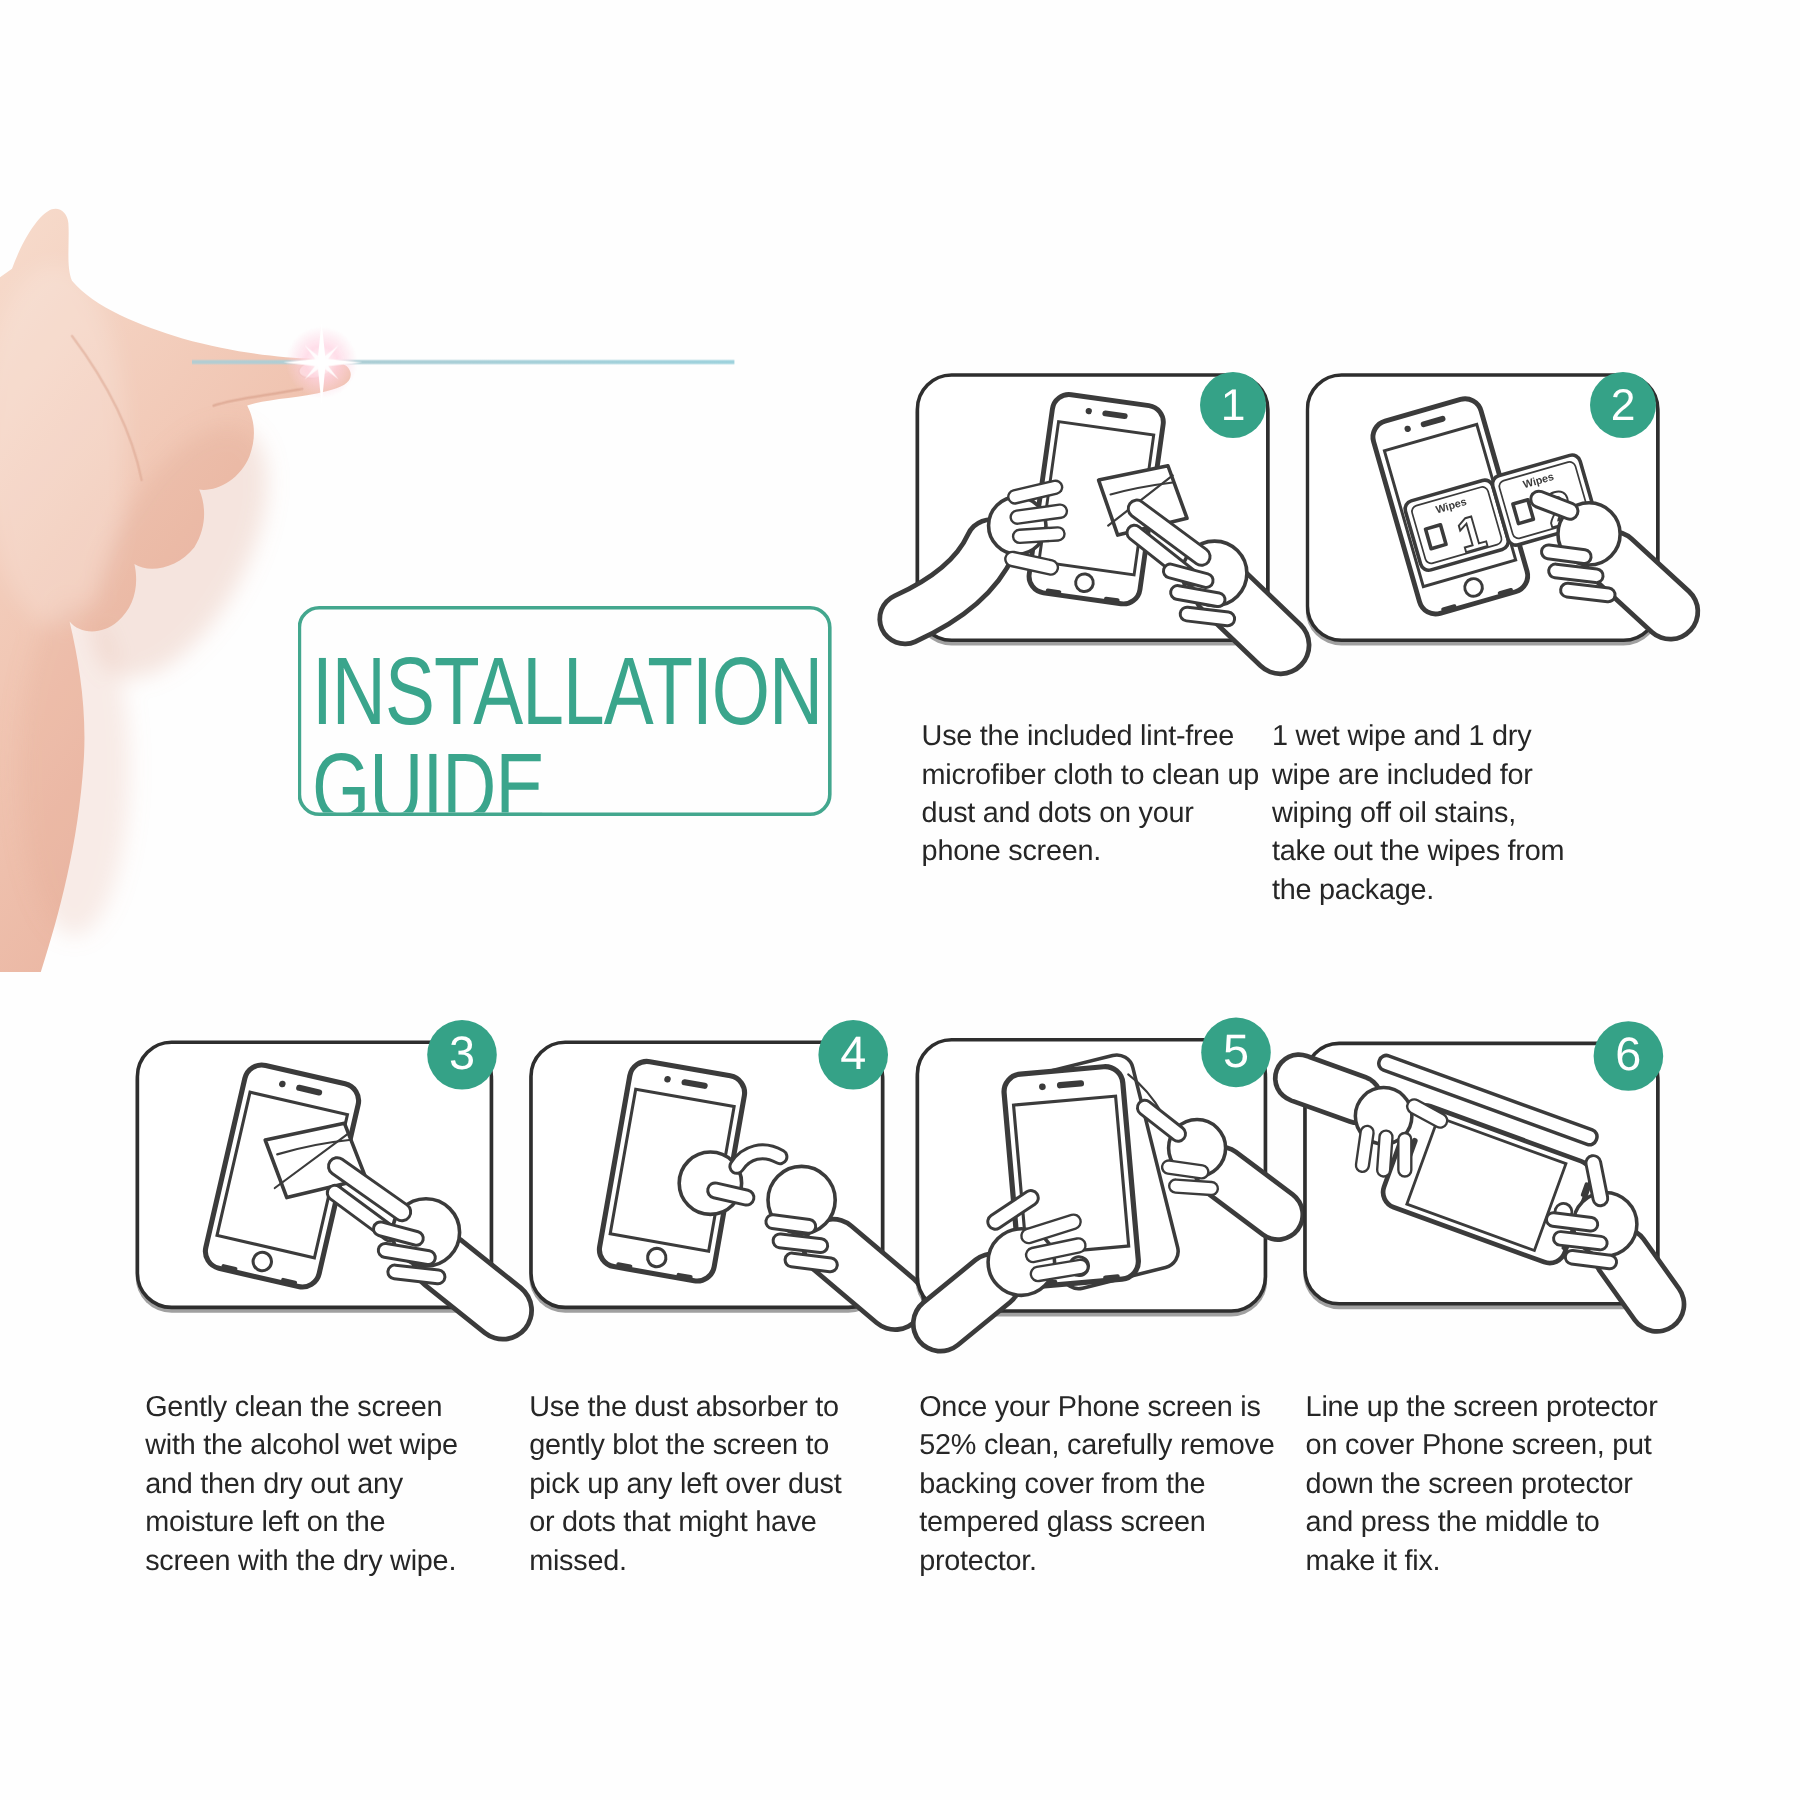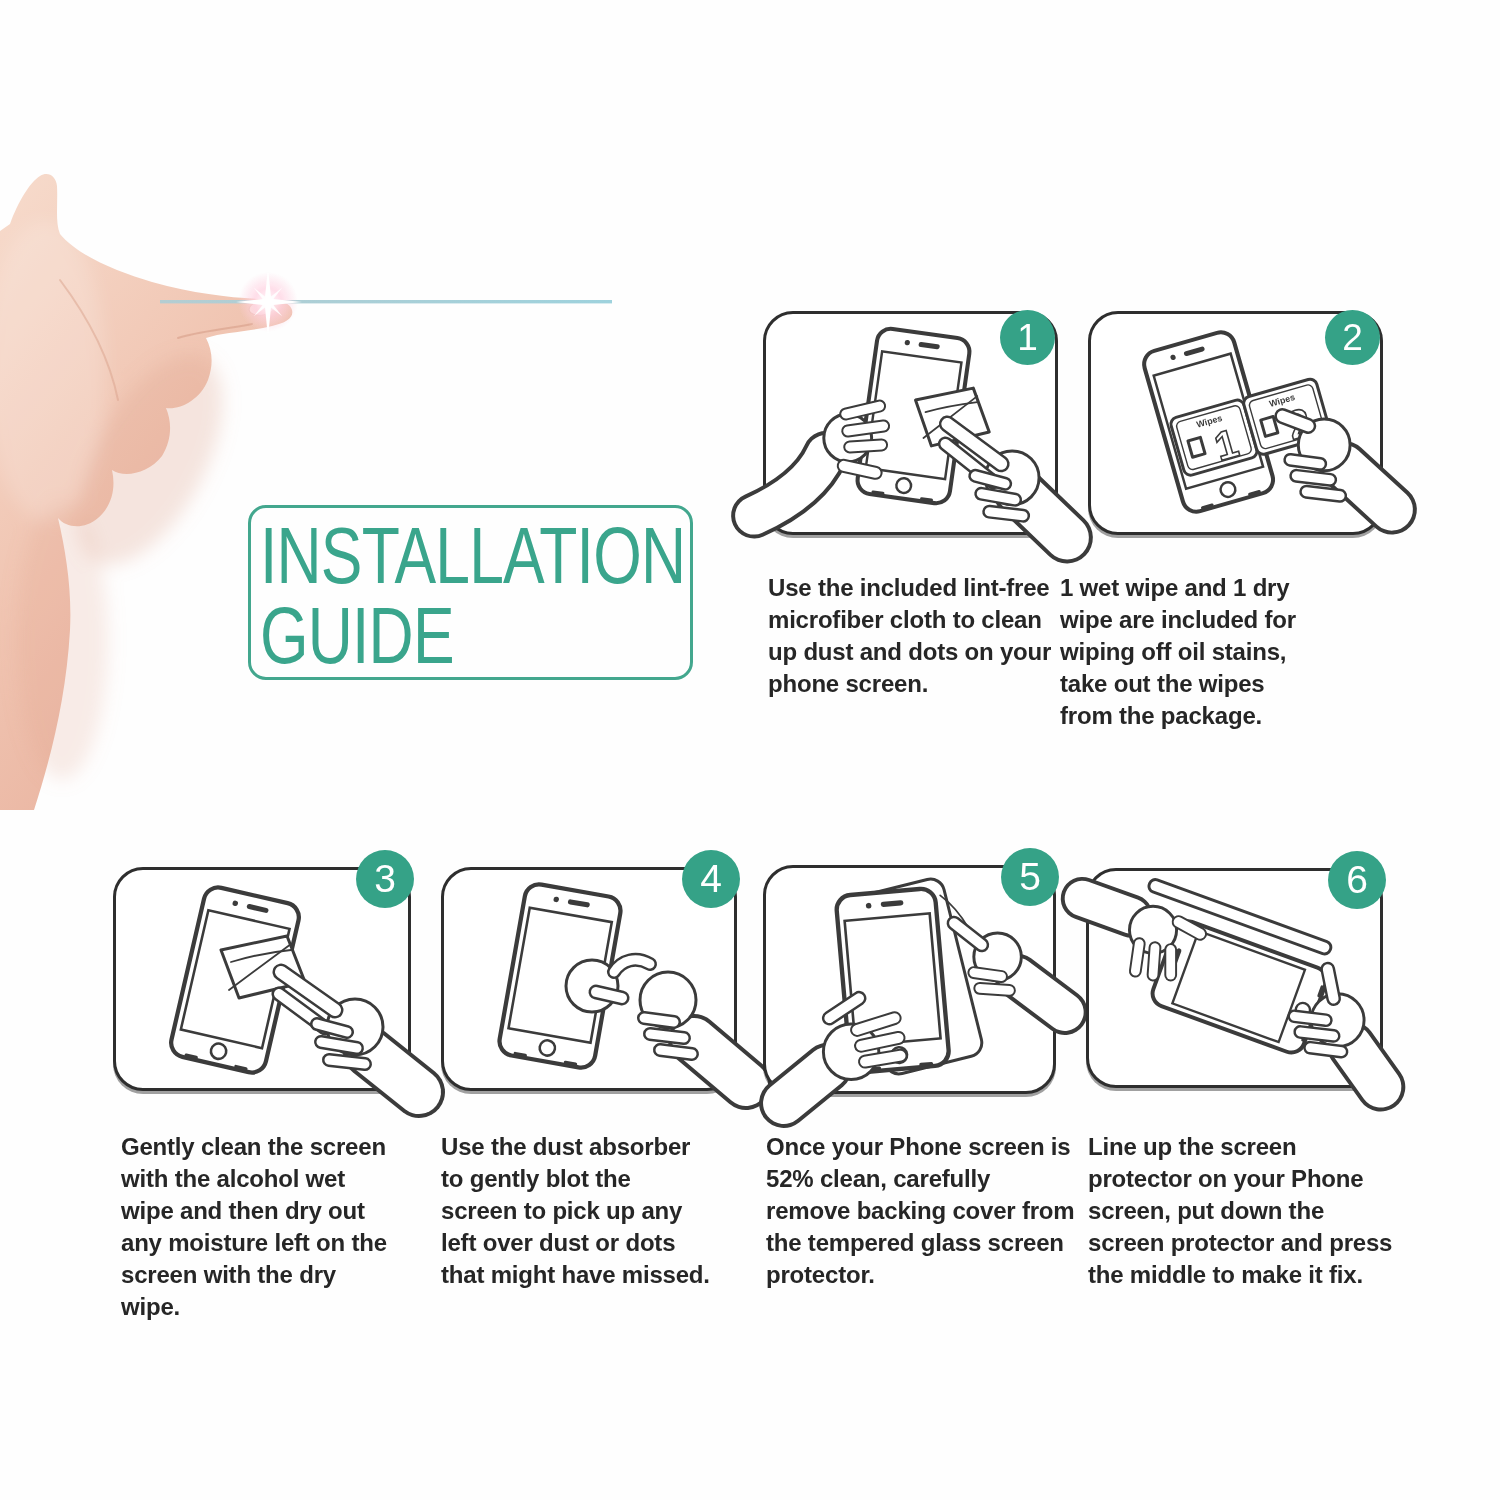--- a/index.html
+++ b/index.html
@@ -5,36 +5,36 @@
   html,body{margin:0;padding:0;background:#fff;}
   .canvas{position:relative;width:1500px;height:1500px;background:#fefefe;overflow:hidden;
           font-family:"Liberation Sans",sans-serif;}
 
   
   .hero{position:absolute;left:0;top:160px;width:680px;height:660px;}
 
   
   .title-box{position:absolute;left:248px;top:505px;width:445px;height:175px;
              border:3px solid #43a78e;border-radius:18px;box-sizing:border-box;
-             padding:8px 0 0 9px;color:#3aa58c;overflow:hidden;}
+             padding:28px 0 0 9px;color:#3aa58c;overflow:hidden;}
   .title-line{display:block;font-size:80px;line-height:80px;font-weight:400;
               letter-spacing:-1px;transform:scaleX(0.78);transform-origin:0 50%;white-space:nowrap;}
 
   
   .panel{position:absolute;border:3px solid #2e2e2e;border-radius:30px;background:#fff;
          box-shadow:0 3px 0 rgba(46,46,46,.45);}
   .panel > svg{position:absolute;left:0;top:0;width:100%;height:100%;overflow:visible;}
 
   .badge{position:absolute;border-radius:50%;background:#35a287;color:#ffffff;
          display:flex;align-items:center;justify-content:center;font-weight:400;}
   .badge.r1{width:55px;height:55px;right:0px;top:-4px;font-size:37px;}
   .badge.r2{width:58px;height:58px;right:-6px;top:-20px;font-size:39px;}
 
-  .caption{position:absolute;color:#262626;font-weight:700;font-size:24px;line-height:32px;
-           letter-spacing:-0.2px;}
+  .caption{position:absolute;color:#262626;font-weight:400;font-size:24px;line-height:32px;
+           letter-spacing:-0.2px;margin-top:26px;}
 
   
   .fd{stroke:#3b3b3b;fill:none;stroke-linecap:round;}
   .fw{stroke:#ffffff;fill:none;stroke-linecap:round;}
   .palm{fill:#ffffff;stroke:#3b3b3b;stroke-width:3;}
   .prop{fill:#ffffff;stroke:#3b3b3b;stroke-width:3;stroke-linejoin:round;}
   .thin{stroke:#3b3b3b;stroke-width:1.8;fill:none;stroke-linecap:round;}
   .pktnum{font-family:"Liberation Sans",sans-serif;font-weight:700;font-size:40px;
           fill:#ffffff;stroke:#3b3b3b;stroke-width:1.6;}
   .pktsmall{font-family:"Liberation Sans",sans-serif;font-weight:700;font-size:9px;fill:#3b3b3b;}
@@ -319,15 +319,15 @@
       </g>
     </svg>
     <div class="badge r2">6</div>
   </div>
 
   <div class="caption" style="left:768px;top:572px;width:292px;">Use the included lint-free microfiber cloth to clean up dust and dots on your phone screen.</div>
   <div class="caption" style="left:1060px;top:572px;width:252px;">1 wet wipe and 1 dry wipe are included for wiping off oil stains, take out the wipes from the package.</div>
   <div class="caption" style="left:441px;top:1131px;width:272px;">Use the dust absorber to gently blot the screen to pick up any left over dust or dots that might have missed.</div>
   <div class="caption" style="left:121px;top:1131px;width:272px;">Gently clean the screen with the alcohol wet wipe and then dry out any moisture left on the screen with the dry wipe.</div>
   <div class="caption" style="left:766px;top:1131px;width:314px;">Once your Phone screen is 52% clean, carefully remove backing cover from the tempered glass screen protector.</div>
-  <div class="caption" style="left:1088px;top:1131px;width:305px;">Line up the screen protector on your Phone screen, put down the screen protector and press the middle to make it fix.</div>
+  <div class="caption" style="left:1088px;top:1131px;width:305px;">Line up the screen protector on cover Phone screen, put down the screen protector and press the middle to make it fix.</div>
 
 </div>
 
 </body></html>

